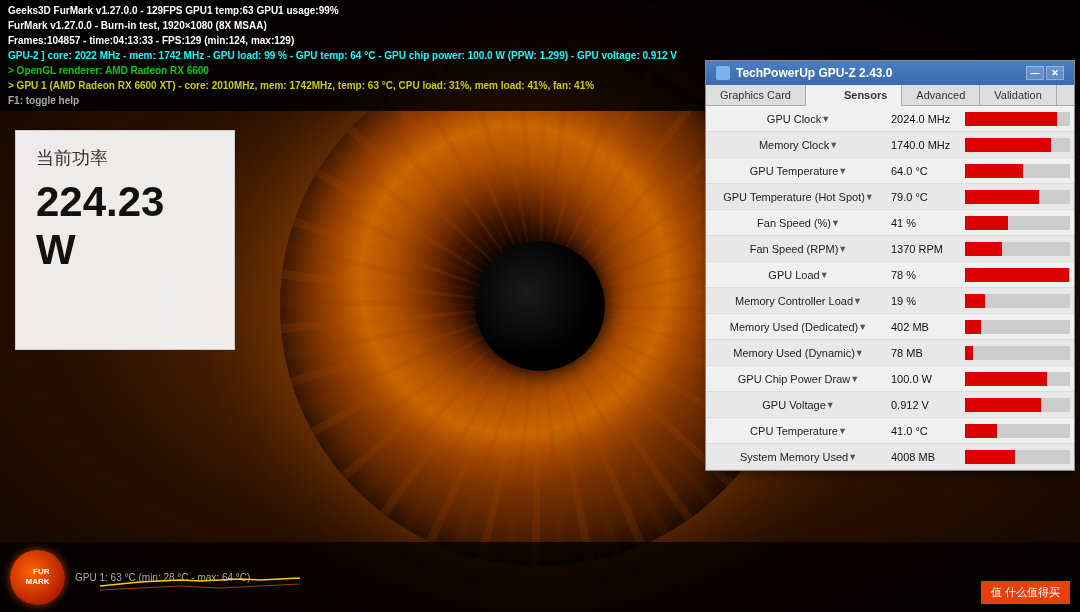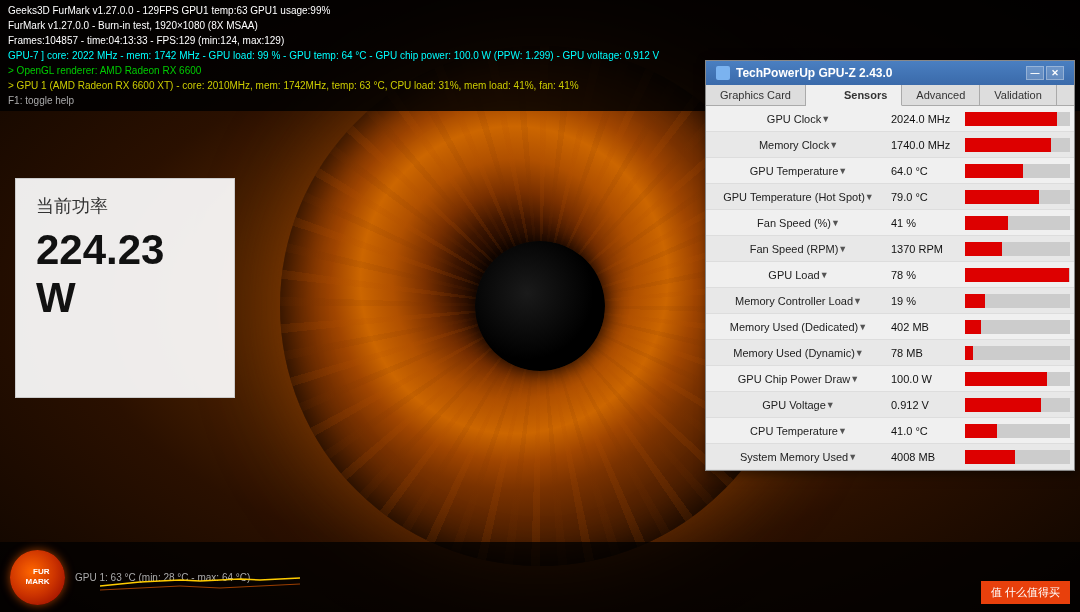--- a/index.html
+++ b/index.html
@@ -80,39 +80,38 @@
       top: 0;
       left: 0;
       right: 0;
       background: rgba(0,0,0,0.85);
       padding: 3px 8px;
       color: #fff;
       font-size: 10px;
       line-height: 1.5;
       z-index: 10;
     }
-    .furmark-topbar .line { display: block; }
+    .furmark-topbar .line { display: block; font-weight: bold; }
     .furmark-topbar .line-cyan { color: #00ffff; }
     .furmark-topbar .line-green { color: #00cc00; }
     .furmark-topbar .line-yellow { color: #cccc00; }
     .furmark-topbar .line-white { color: #ffffff; }
     .furmark-topbar .line-gray { color: #aaaaaa; }
 
     
     .power-box {
       position: absolute;
       top: 130px;
       left: 15px;
       width: 220px;
       height: 220px;
       background: rgba(255,255,255,0.92);
       border: 1px solid #ccc;
       padding: 15px 20px;
       z-index: 20;
-      margin-top: 48px;
     }
     .power-label {
       font-size: 18px;
       color: #333;
       font-weight: normal;
       margin-bottom: 8px;
     }
     .power-value {
       font-size: 42px;
       font-weight: bold;
@@ -311,21 +310,21 @@
 <div class="furmark-bg">
   <div class="eye-iris">
     <div class="eye-pupil"></div>
   </div>
 </div>
 
 <div class="furmark-topbar">
   <span class="line line-white">Geeks3D FurMark v1.27.0.0 - 129FPS GPU1 temp:63 GPU1 usage:99%</span>
   <span class="line line-white">FurMark v1.27.0.0 - Burn-in test, 1920×1080 (8X MSAA)</span>
   <span class="line line-white">Frames:104857 - time:04:13:33 - FPS:129 (min:124, max:129)</span>
-  <span class="line line-cyan">GPU-7 ] core: 2022 MHz - mem: 1742 MHz - GPU load: 99 % - GPU temp: 64 °C - GPU chip power: 100.0 W (PPW: 1.299) - GPU voltage: 0.912 V</span>
+  <span class="line line-cyan">GPU-2 ] core: 2022 MHz - mem: 1742 MHz - GPU load: 99 % - GPU temp: 64 °C - GPU chip power: 100.0 W (PPW: 1.299) - GPU voltage: 0.912 V</span>
   <span class="line line-green">&gt; OpenGL renderer: AMD Radeon RX 6600</span>
   <span class="line line-yellow">&gt; GPU 1 (AMD Radeon RX 6600 XT) - core: 2010MHz, mem: 1742MHz, temp: 63 °C, CPU load: 31%, mem load: 41%, fan: 41%</span>
   <span class="line line-gray">F1: toggle help</span>
 </div>
 
 <div class="power-box">
   <div class="power-label">当前功率</div>
   <div class="power-value">224.23 W</div>
 </div>
 

